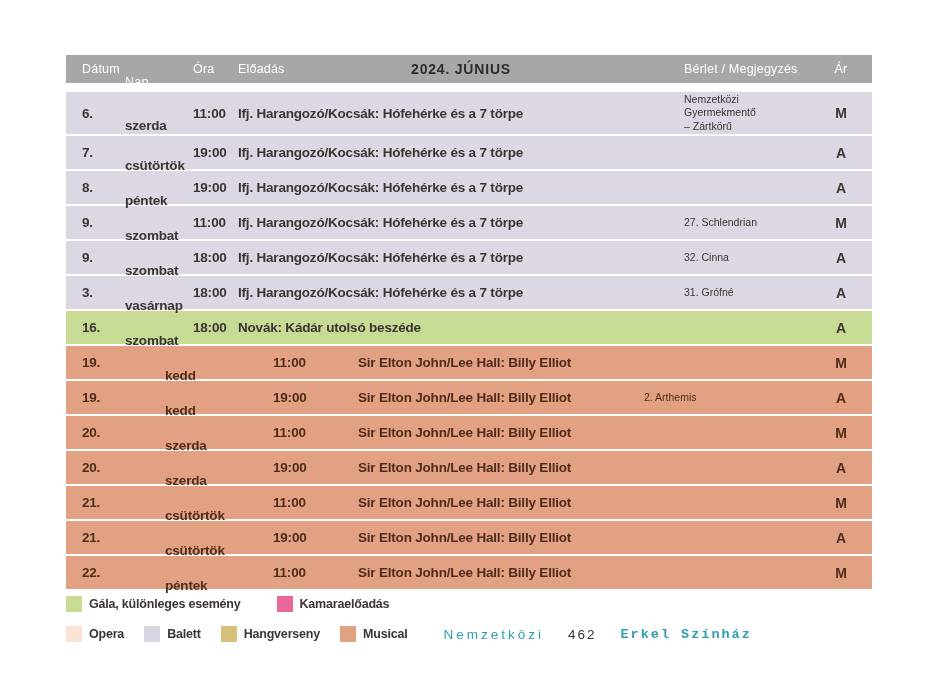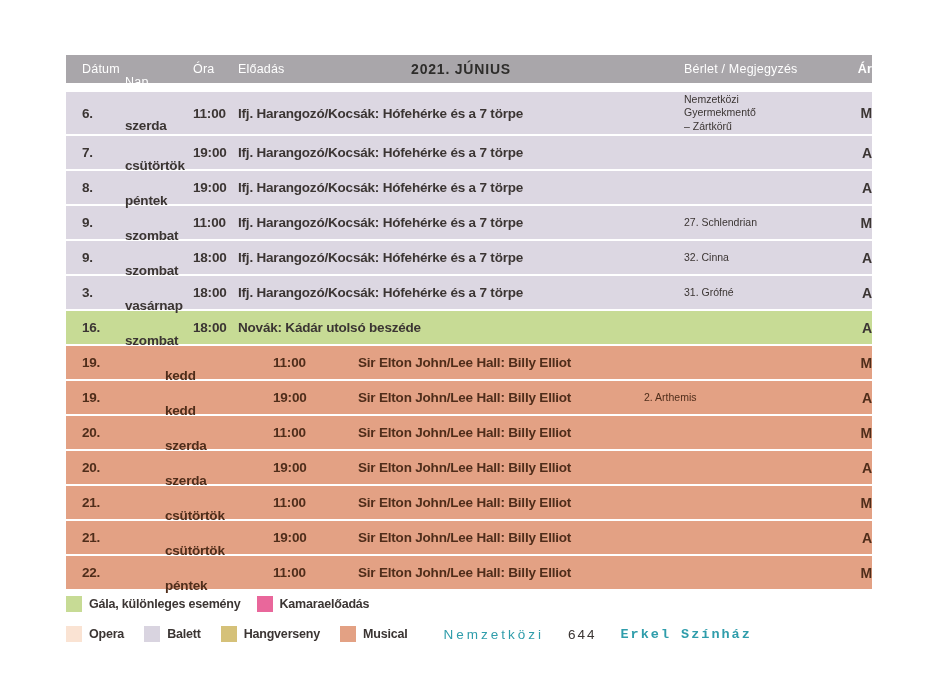--- a/index.html
+++ b/index.html
@@ -7,21 +7,21 @@
     position:relative; width:932px; height:679px; background:#ffffff;
     font-family:"Liberation Sans", sans-serif; overflow:hidden;
   }
   .table { position:absolute; left:66px; top:55px; width:806px; }
   
   .c-date  { flex:0 0 43px; padding-left:16px; }
   .c-day   { flex:0 0 68px;margin-top:25px; }
   .c-time  { flex:0 0 45px; }
   .c-show  { flex:1 1 auto; position:relative; min-width:0; }
   .c-note  { flex:0 0 126px; }
-  .c-price { flex:0 0 62px; text-align:right;font-weight:bold; }
+  .c-price { flex:0 0 62px; text-align:center; }
 
   .thead {
     display:flex; align-items:center; height:28px;
     background:var(--header_bg); color:#ffffff;
     font-size:12.5px; letter-spacing:0.2px;
   }
   .thead .month {
     position:absolute; left:50%; top:50%; transform:translate(-50%,-50%);
     color:var(--month_text); font-weight:bold; font-size:14px; letter-spacing:0.8px;
     white-space:nowrap;
@@ -36,21 +36,21 @@
   .row.cat-balett  { background:var(--balett_row); }
   .row.cat-gala    { background:var(--gala_row); }
   .row.cat-musical { background:var(--musical_row); color:var(--musical_text);gap:40px; }
   .cell.note {
     font-size:10.5px; font-weight:normal; letter-spacing:0;
     white-space:pre-line; line-height:1.3;
   }
   .cell.price { font-size:14px; }
 
   .legend { position:absolute; display:flex; align-items:center; color:var(--row_text); }
-  .legend1 { left:66px; top:596px; gap:16px; }
+  .legend1 { left:66px; top:596px; gap:36px; }
   .legend2 { left:66px; top:626px; gap:20px; }
   .legend-item { display:flex; align-items:center; gap:7px; }
   .swatch { width:16px; height:16px; display:inline-block; }
   .legend-label { font-size:12.5px; font-weight:bold; letter-spacing:-0.2px; white-space:nowrap; }
 
   .pub {
     color:var(--teal); font-size:13.5px; letter-spacing:3px;
     margin-left:16px; white-space:nowrap;
   }
   .pagenum { color:var(--row_text); font-size:13.5px; letter-spacing:2px; margin:0 4px; }
@@ -65,21 +65,21 @@
 
 <div class="page">
 
   <div class="table">
     <div class="thead">
       <div class="c-date">Dátum</div>
       <div class="c-day">Nap</div>
       <div class="c-time">Óra</div>
       <div class="c-show">
         <span>Előadás</span>
-        <span class="month">2021. JÚNIUS</span>
+        <span class="month">2024. JÚNIUS</span>
       </div>
       <div class="c-note">Bérlet / Megjegyzés</div>
       <div class="c-price">Ár</div>
     </div>
     <div class="rows">
         <div class="row cat-balett tall">
       <div class="cell c-date">6.</div>
       <div class="cell c-day">szerda</div>
       <div class="cell c-time">11:00</div>
       <div class="cell c-show">Ifj. Harangozó/Kocsák: Hófehérke és a 7 törpe</div>
@@ -216,17 +216,17 @@
     </div>
     <div class="legend-item">
       <span class="swatch" style="background: rgb(213, 193, 121);"></span>
       <span class="legend-label">Hangverseny</span>
     </div>
     <div class="legend-item">
       <span class="swatch" style="background: rgb(227, 161, 132);"></span>
       <span class="legend-label">Musical</span>
     </div>
     <span class="pub">Nemzetközi</span>
-    <span class="pagenum">644</span>
+    <span class="pagenum">462</span>
     <span class="venue">Erkel Színház</span>
   </div>
 
 </div>
 
 </body></html>

